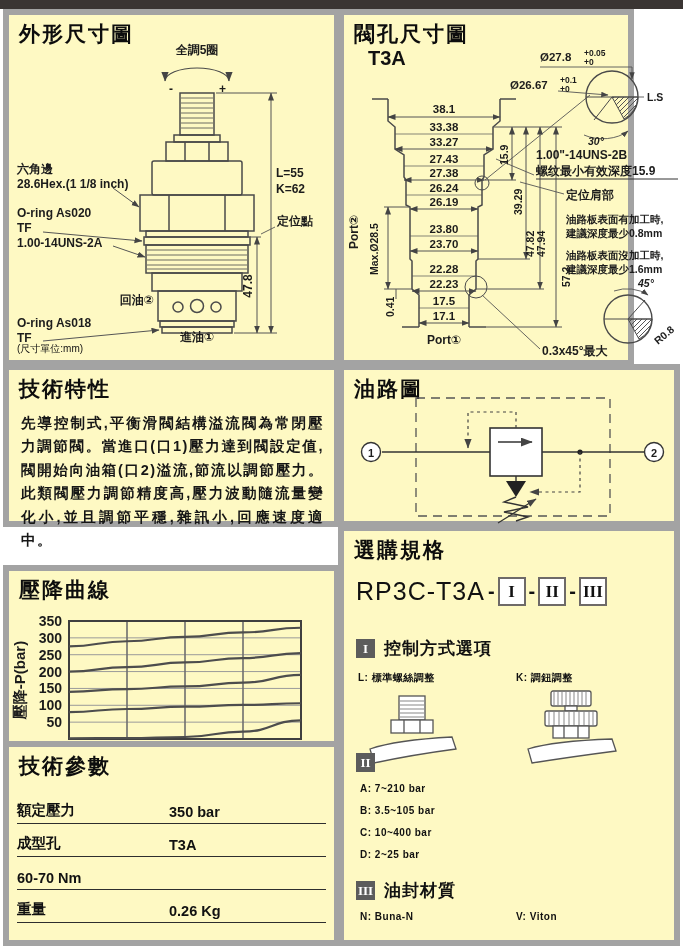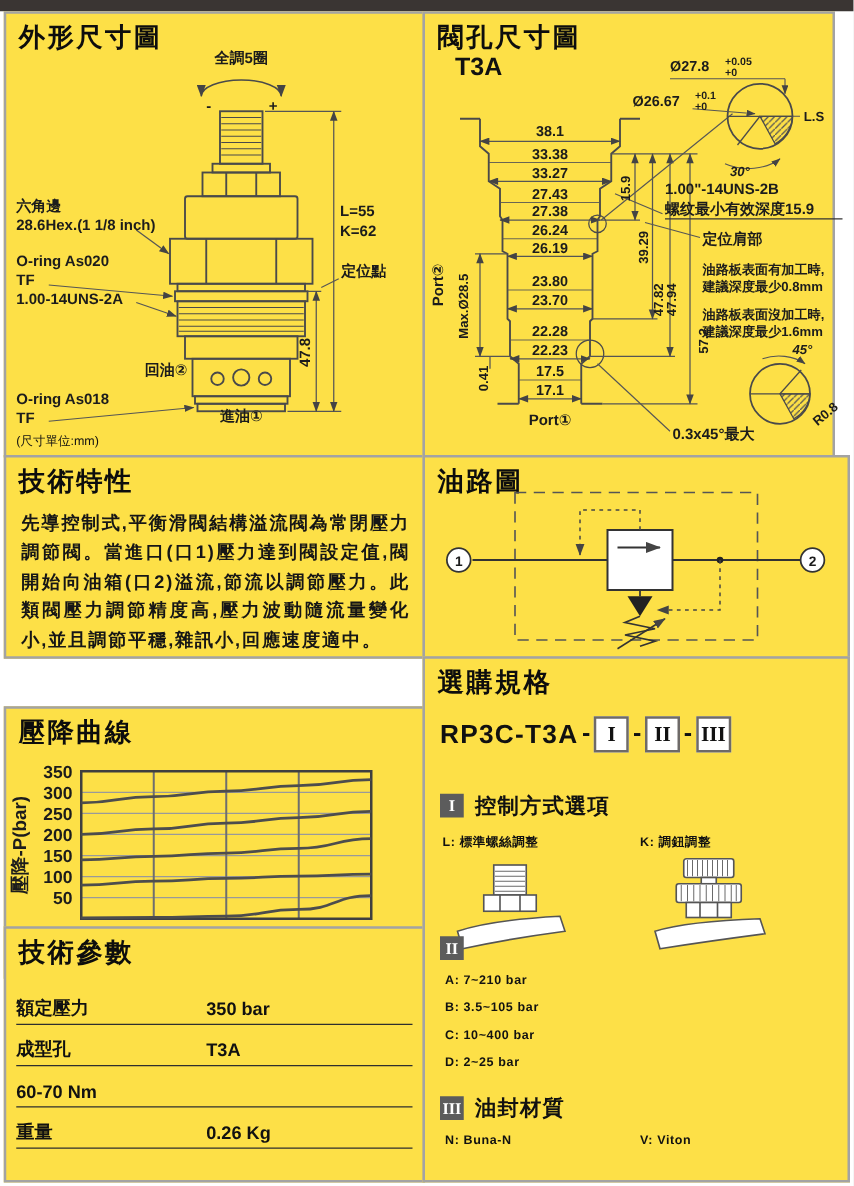--- a/index.html
+++ b/index.html
@@ -1,32 +1,32 @@
 <!DOCTYPE html>
 <html><head>
 <meta charset="utf-8">
 <style>
   html,body{margin:0;padding:0;background:#e8e8e8;}
   #page{position:relative;width:683px;height:949px;background:#fff;overflow:hidden;
         font-family:"Liberation Sans","DejaVu Sans",sans-serif;color:#111;}
   .topbar{position:absolute;left:0;top:0;width:683px;height:9px;background:#3a3533;}
-  .panel{position:absolute;background:#fde047;border:2px solid #a3a3a3;box-sizing:border-box;}
+  .panel{position:absolute;background:#fef9c3;border:6px solid #a3a3a3;box-sizing:border-box;}
   .ptitle{position:absolute;left:10px;top:5px;font-size:21px;font-weight:bold;letter-spacing:2px;color:#0d0d0d;}
   .sub{position:absolute;font-weight:bold;}
   svg text{fill:#1c1c1c;}
   .dim{font-size:11.5px;font-weight:bold;}
   .dimS{font-size:10.5px;font-weight:bold;}
   .lbl{font-size:12px;font-weight:bold;}
   .tol{font-size:8.5px;font-weight:bold;}
   .feat{position:absolute;left:12px;right:10px;top:42px;font-size:14.5px;font-weight:bold;
         line-height:1.62;text-align:justify;letter-spacing:1.5px;color:#161616;}
   .unitnote{position:absolute;left:8px;bottom:4px;font-size:10px;font-weight:normal;}
   
   .modelrow{position:absolute;left:12px;top:46px;display:flex;align-items:center;}
-  .modelcode{font-size:21px;font-weight:bold;letter-spacing:1px;}
+  .modelcode{font-size:25px;font-weight:normal;letter-spacing:1px;}
   .mdash{font-size:20px;font-weight:bold;margin:0 3px;}
   .numbox{width:24px;height:25px;border:2px solid #6e6a68;display:flex;align-items:center;justify-content:center;
           font-family:"Liberation Serif","DejaVu Serif",serif;font-size:17px;font-weight:bold;background:#fff;}
   .sechdr{position:absolute;left:12px;display:flex;align-items:center;gap:9px;}
   .badge{width:19px;height:19px;background:#5c5c5c;color:#fff;display:flex;align-items:center;justify-content:center;
          font-family:"Liberation Serif","DejaVu Serif",serif;font-size:13px;font-weight:bold;}
   .sectitle{font-size:17px;font-weight:bold;letter-spacing:1px;}
   .opt{position:absolute;font-size:10px;font-weight:bold;letter-spacing:0.5px;}
   
   .prows{position:absolute;left:8px;right:8px;top:44px;}
@@ -120,21 +120,21 @@
       <text class="lbl" x="267" y="152">K=62</text>
       <text class="lbl" x="243" y="245" transform="rotate(-90 243 245)" text-anchor="middle">47.8</text>
       <text class="lbl" x="145" y="263" text-anchor="end">回油②</text>
       <text class="lbl" x="8" y="286">O-ring As018</text>
       <text class="lbl" x="8" y="301">TF</text>
       <text class="lbl" x="188" y="300" text-anchor="middle" font-size="13">進油①</text>
     </svg>
     <div class="unitnote">(尺寸單位:mm)</div>
   </div>
 
-  <div class="panel" style="left:338px;top:9px;width:330px;height:357px;">
+  <div class="panel" style="left:338px;top:9px;width:296px;height:357px;">
     <div class="ptitle">閥孔尺寸圖</div>
     <div class="sub" style="left:24px;top:32px;font-size:20px;position:absolute;">T3A</div>
     <svg style="position:absolute;left:0;top:22px;" width="338" height="330" viewBox="0 0 338 330">
       <g stroke="#4a4a4a" stroke-width="1.5" fill="none">
         <line x1="28" y1="62" x2="44" y2="62"></line>
           <line x1="156" y1="62" x2="172" y2="62"></line>
         <path d="M44,62 V84 L51,90 V112 L60,118 V140 L62,143 V168 L66,170 V222 L68,224 V252 L75,258 V290"></path>
         <path d="M156,62 V84 L149,90 V112 L140,118 V140 L138,143 V168 L134,170 V222 L132,224 V252 L125,258 V290"></path>
         <line x1="58" y1="290" x2="75" y2="290"></line>
           <line x1="125" y1="290" x2="142" y2="290"></line>

